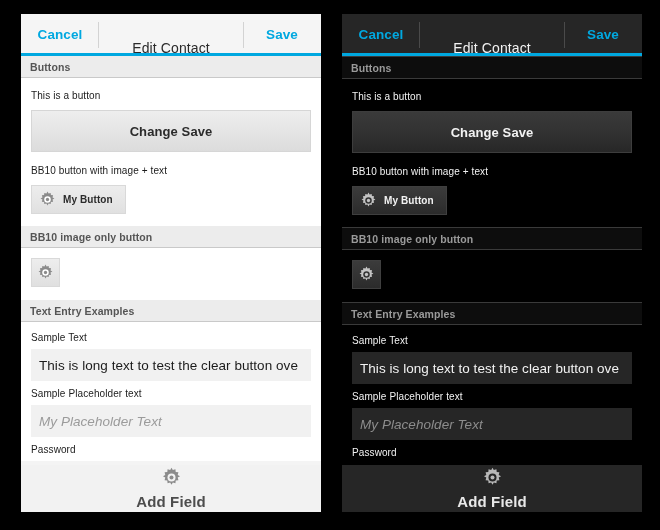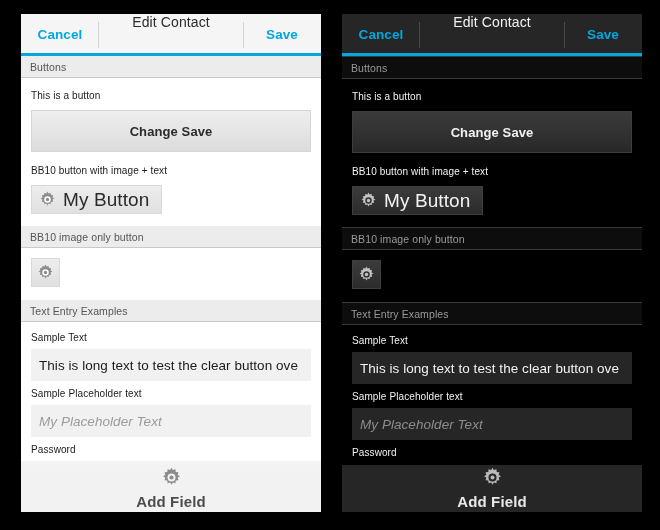--- a/index.html
+++ b/index.html
@@ -34,21 +34,21 @@
   }
   .panel-light { left: 21px;  background: #f4f4f4; }
   .panel-dark  { left: 342px; background: #000000; }
 
   
   .titlebar {
     position: relative;
     height: 42px;
     flex: 0 0 42px;
     display: flex;
-    align-items: flex-start;
+    align-items: flex-end;
     box-sizing: border-box;
   }
   .panel-light .titlebar { background: #f5f5f5; }
   .panel-dark  .titlebar { background: #262626; }
 
   .titlebar::after {
     content: "";
     position: absolute;
     left: 0; right: 0; bottom: 0;
     height: 3px;
@@ -95,21 +95,21 @@
   .body {
     flex: 1 1 auto;
     position: relative;
     overflow: hidden;
   }
 
   
   .section-head {
     padding: 5px 0 4px 9px;
     font-size: 10.5px;
-    font-weight: normal;
+    font-weight: bold;
     letter-spacing: 0.1px;
     border-bottom: 1px solid transparent;
     box-sizing: border-box;
   }
   .panel-light .section-head {
     background: #ececec;
     color: #555555;
     border-bottom-color: #c9c9c9;
   }
   .panel-dark .section-head {
@@ -167,22 +167,22 @@
     align-items: center;
     gap: 7px;
     height: 29px;
     padding: 0 12px 0 7px;
     border: none;
     box-sizing: border-box;
     cursor: pointer;
     font-family: "Liberation Sans", sans-serif;
   }
   .icon-text-btn .btn-text {
-    font-size: 19px;
-    font-weight: normal;
+    font-size: 10px;
+    font-weight: bold;
     letter-spacing: 0.1px;
   }
   .panel-light .icon-text-btn {
     background: linear-gradient(to bottom, #ededed 0%, #e6e6e6 55%, #e0e0e0 100%);
     border: 1px solid #d9d9d9;
   }
   .panel-light .icon-text-btn .btn-text { color: #2b2b2b; }
   .panel-dark .icon-text-btn {
     background: linear-gradient(to bottom, #3b3b3b 0%, #333333 55%, #2b2b2b 100%);
     border: 1px solid #3f3f3f;

